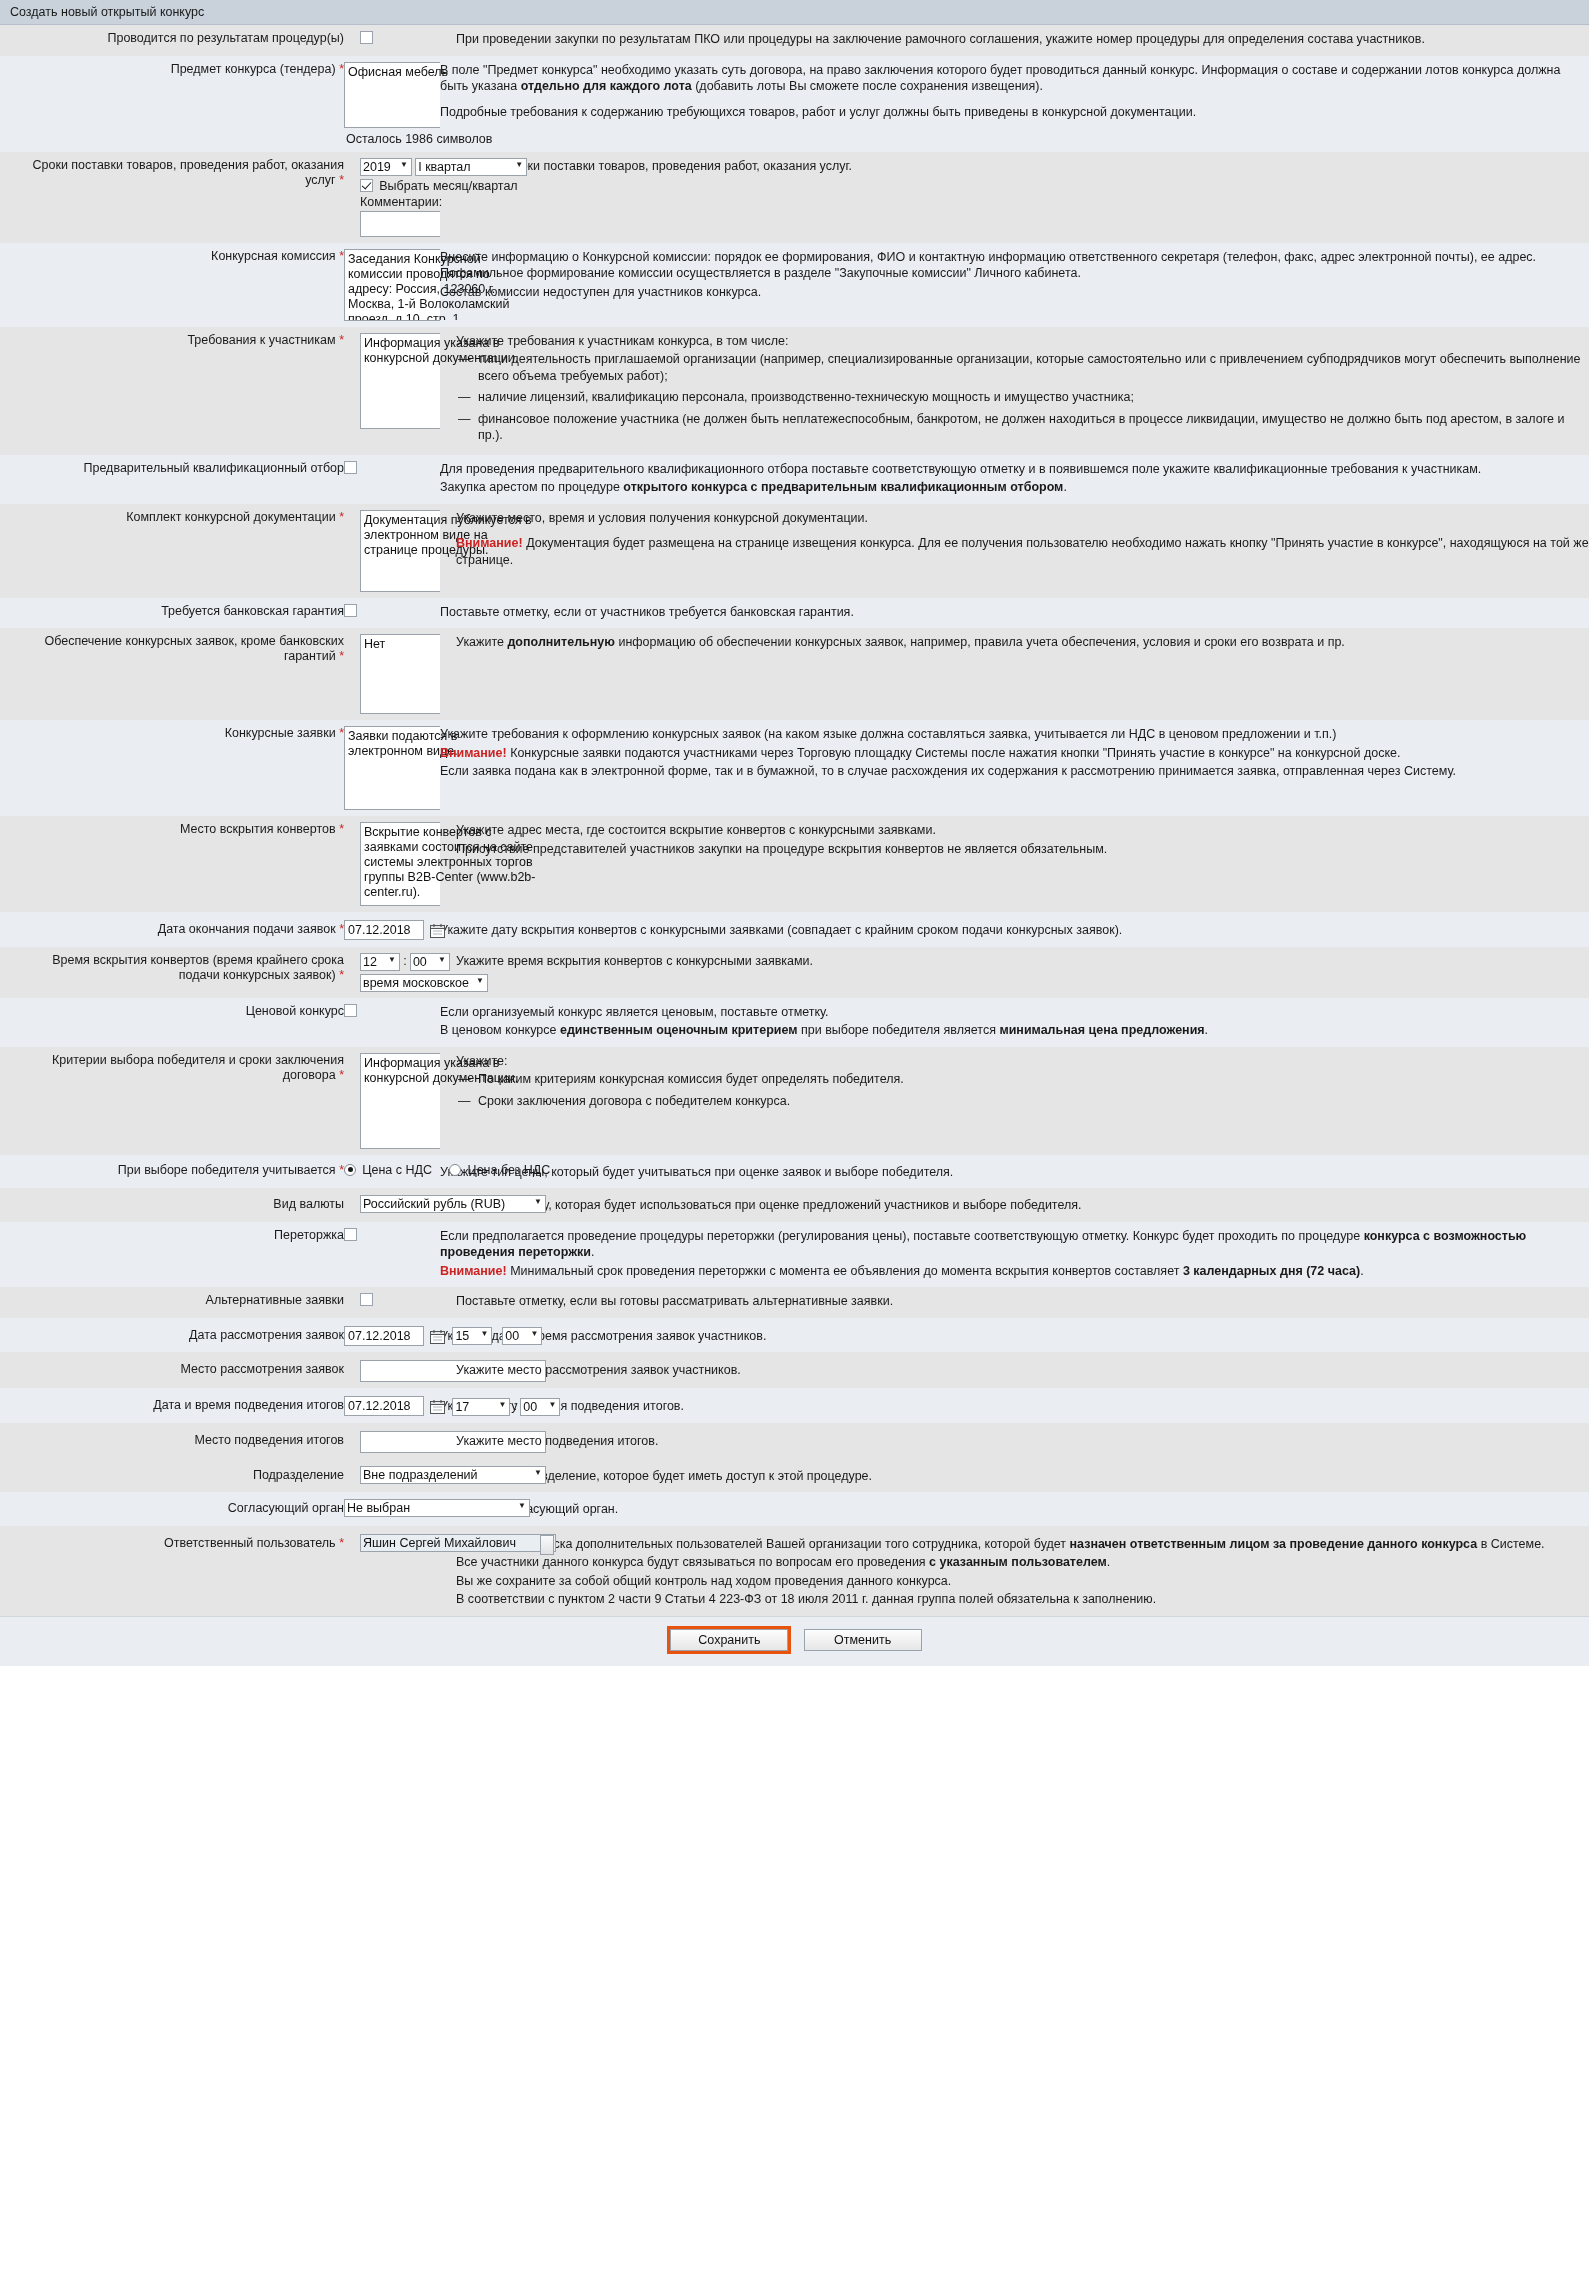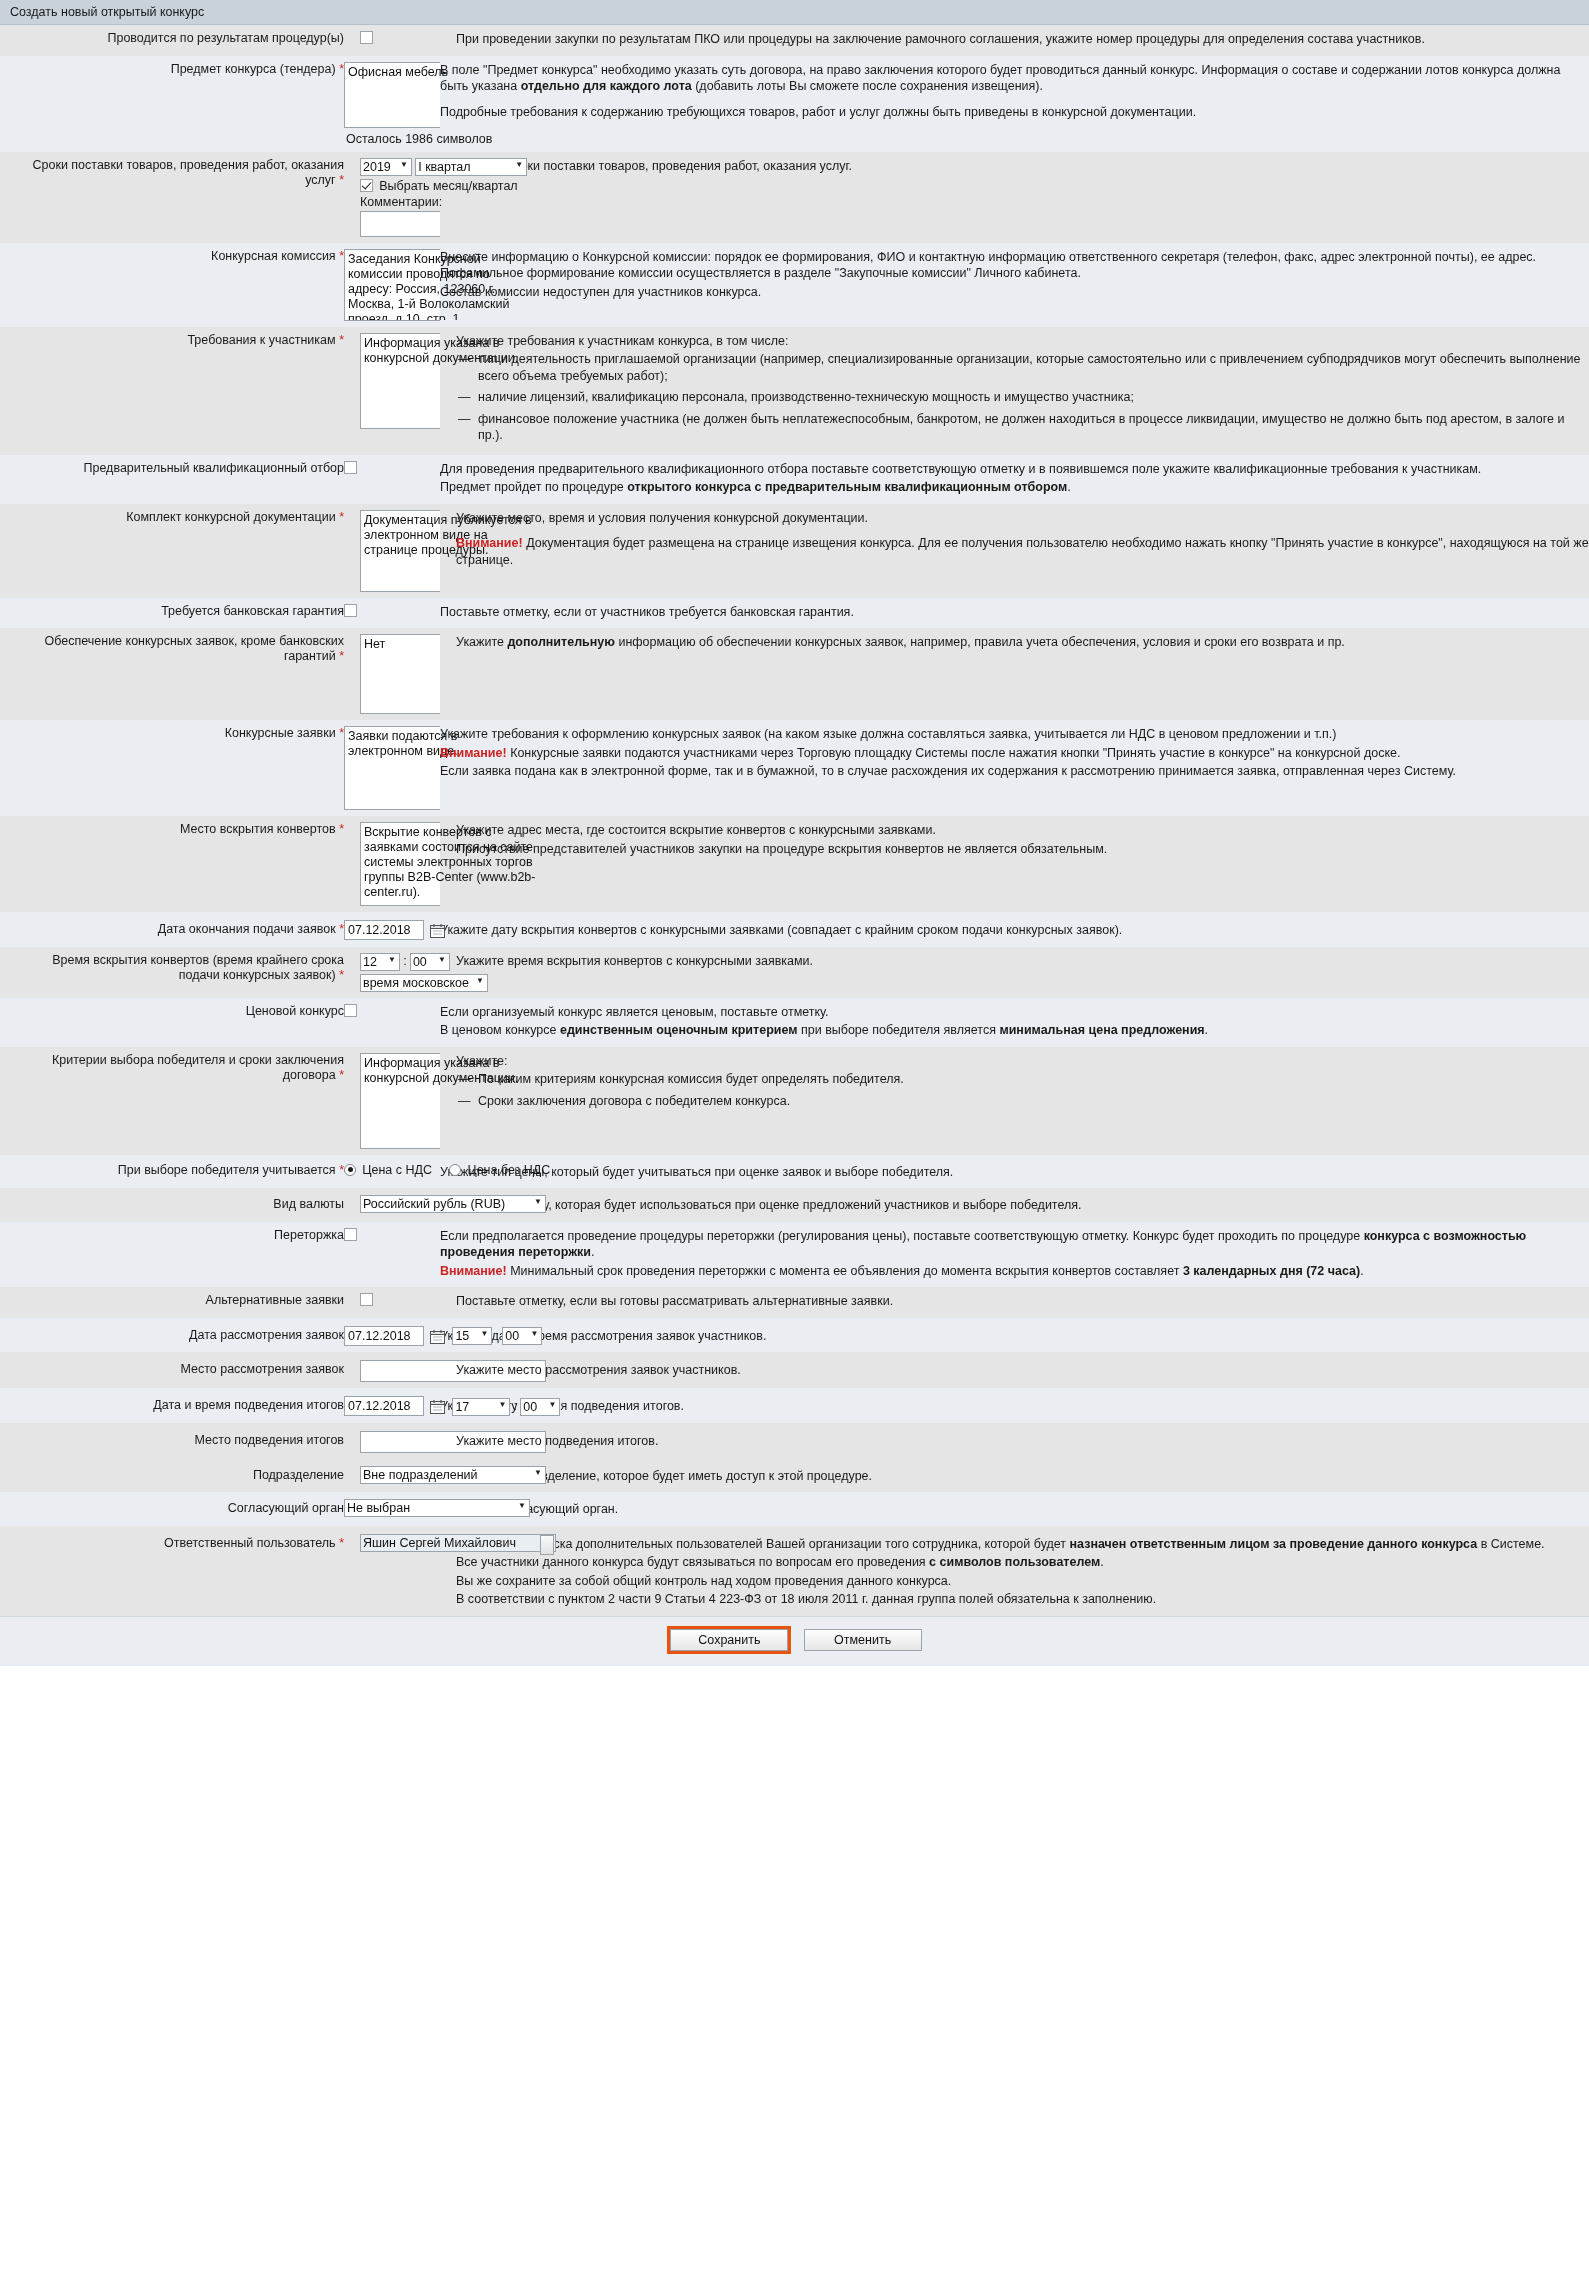--- a/index.html
+++ b/index.html
@@ -336,21 +336,21 @@
 
     <tr class="row-b">
       <td class="label-cell">
         <span>Предварительный квалификационный отбор</span>
       </td>
       <td class="field-cell">
         <span class="chk"></span>
       </td>
       <td class="help-cell">
         <p class="hp">Для проведения предварительного квалификационного отбора поставьте соответствующую отметку и в появившемся поле укажите квалификационные требования к участникам.</p>
-        <p class="hp"><span>Предмет пройдет по процедуре </span><span class="bold">открытого конкурса с предварительным квалификационным отбором</span><span>.</span></p>
+        <p class="hp"><span>Закупка арестом по процедуре </span><span class="bold">открытого конкурса с предварительным квалификационным отбором</span><span>.</span></p>
       </td>
     </tr>
 
     <tr class="row-a">
       <td class="label-cell">
         <span>Комплект конкурсной документации</span>
         <span class="req">*</span>
       </td>
       <td class="field-cell">
         <textarea class="ta" style="width: 186px; height: 82px;">Документация публикуется в электронном виде на странице процедуры.</textarea>
@@ -696,21 +696,21 @@
       <td class="field-cell" style="padding-top:8px;">
         <span style="display:inline-block;position:relative;">
           <select class="sel" size="1" style="width:196px;background:#e9eef3;">
             <option>Яшин Сергей Михайлович</option>
           </select>
           <span style="position:absolute;right:2px;top:1px;width:12px;height:18px;border:1px solid #9aa3ab;background:linear-gradient(#fafafa,#e2e2e2);"></span>
         </span>
       </td>
       <td class="help-cell" style="padding-top:10px;">
         <p class="hp"><span>Выберите из списка дополнительных пользователей Вашей организации того сотрудника, которой будет </span><span class="bold">назначен ответственным лицом за проведение данного конкурса</span><span> в Системе.</span></p>
-        <p class="hp"><span>Все участники данного конкурса будут связываться по вопросам его проведения </span><span class="bold">с символов пользователем</span><span>.</span></p>
+        <p class="hp"><span>Все участники данного конкурса будут связываться по вопросам его проведения </span><span class="bold">с указанным пользователем</span><span>.</span></p>
         <p class="hp">Вы же сохраните за собой общий контроль над ходом проведения данного конкурса.</p>
         <p class="hp">В соответствии с пунктом 2 части 9 Статьи 4 223-ФЗ от 18 июля 2011 г. данная группа полей обязательна к заполнению.</p>
       </td>
     </tr>
 
   </tbody>
     </table>
 
   <div class="footer">
     <div class="btnrow">

